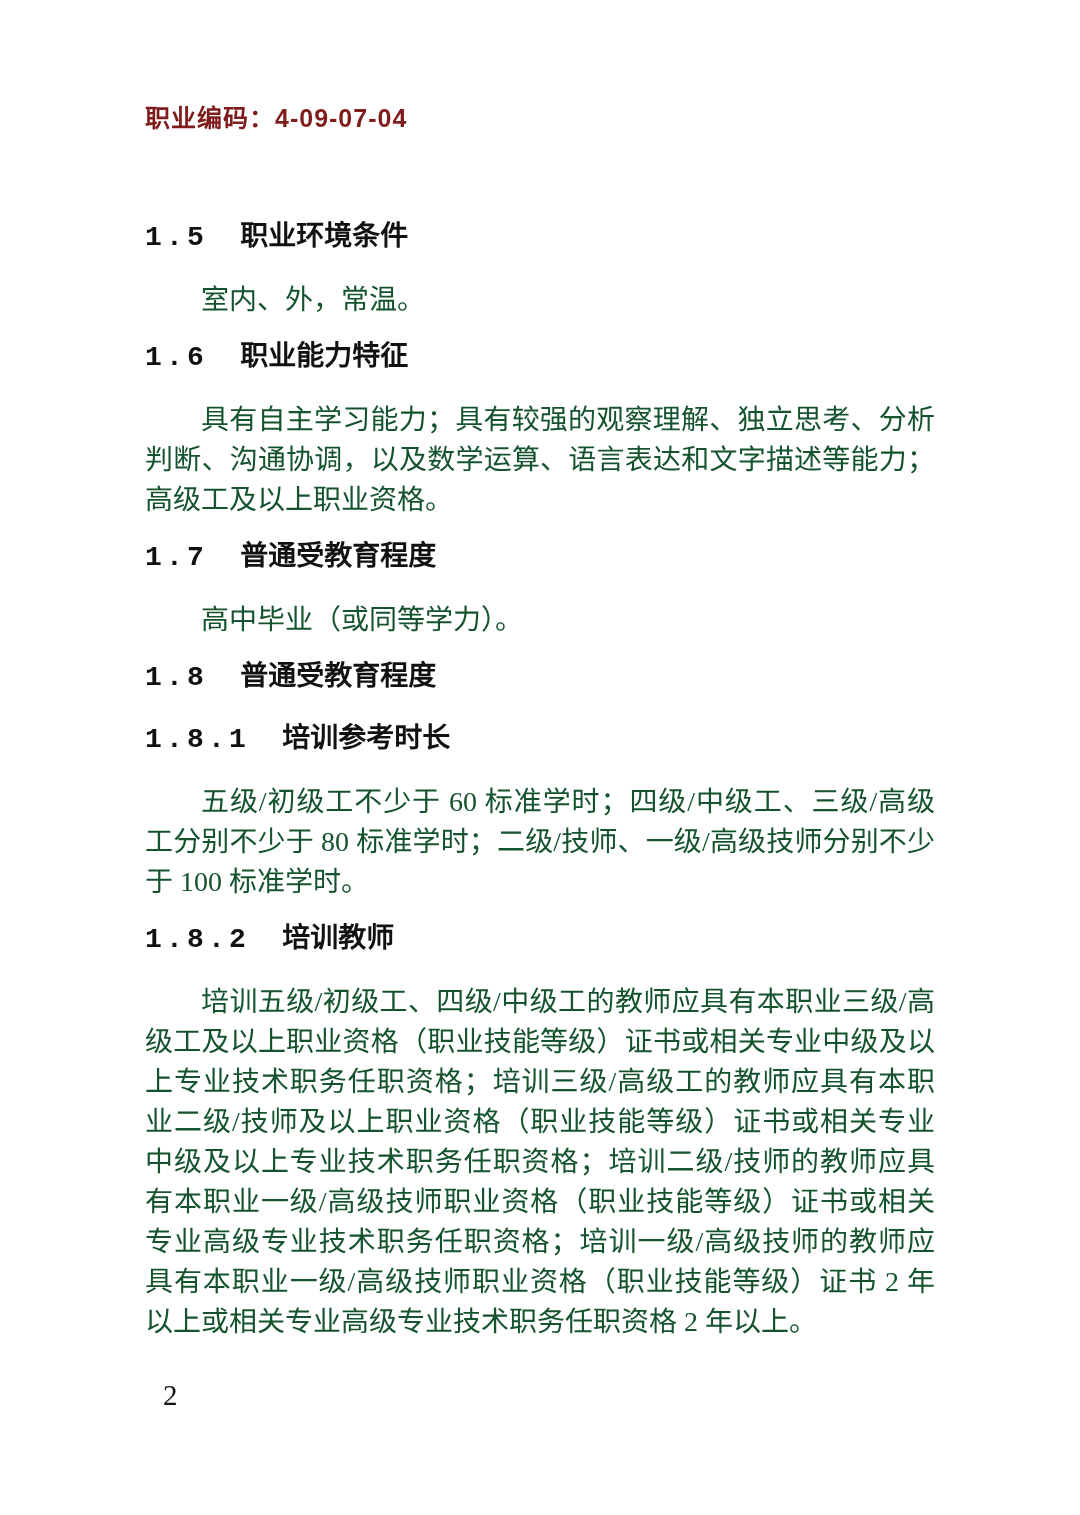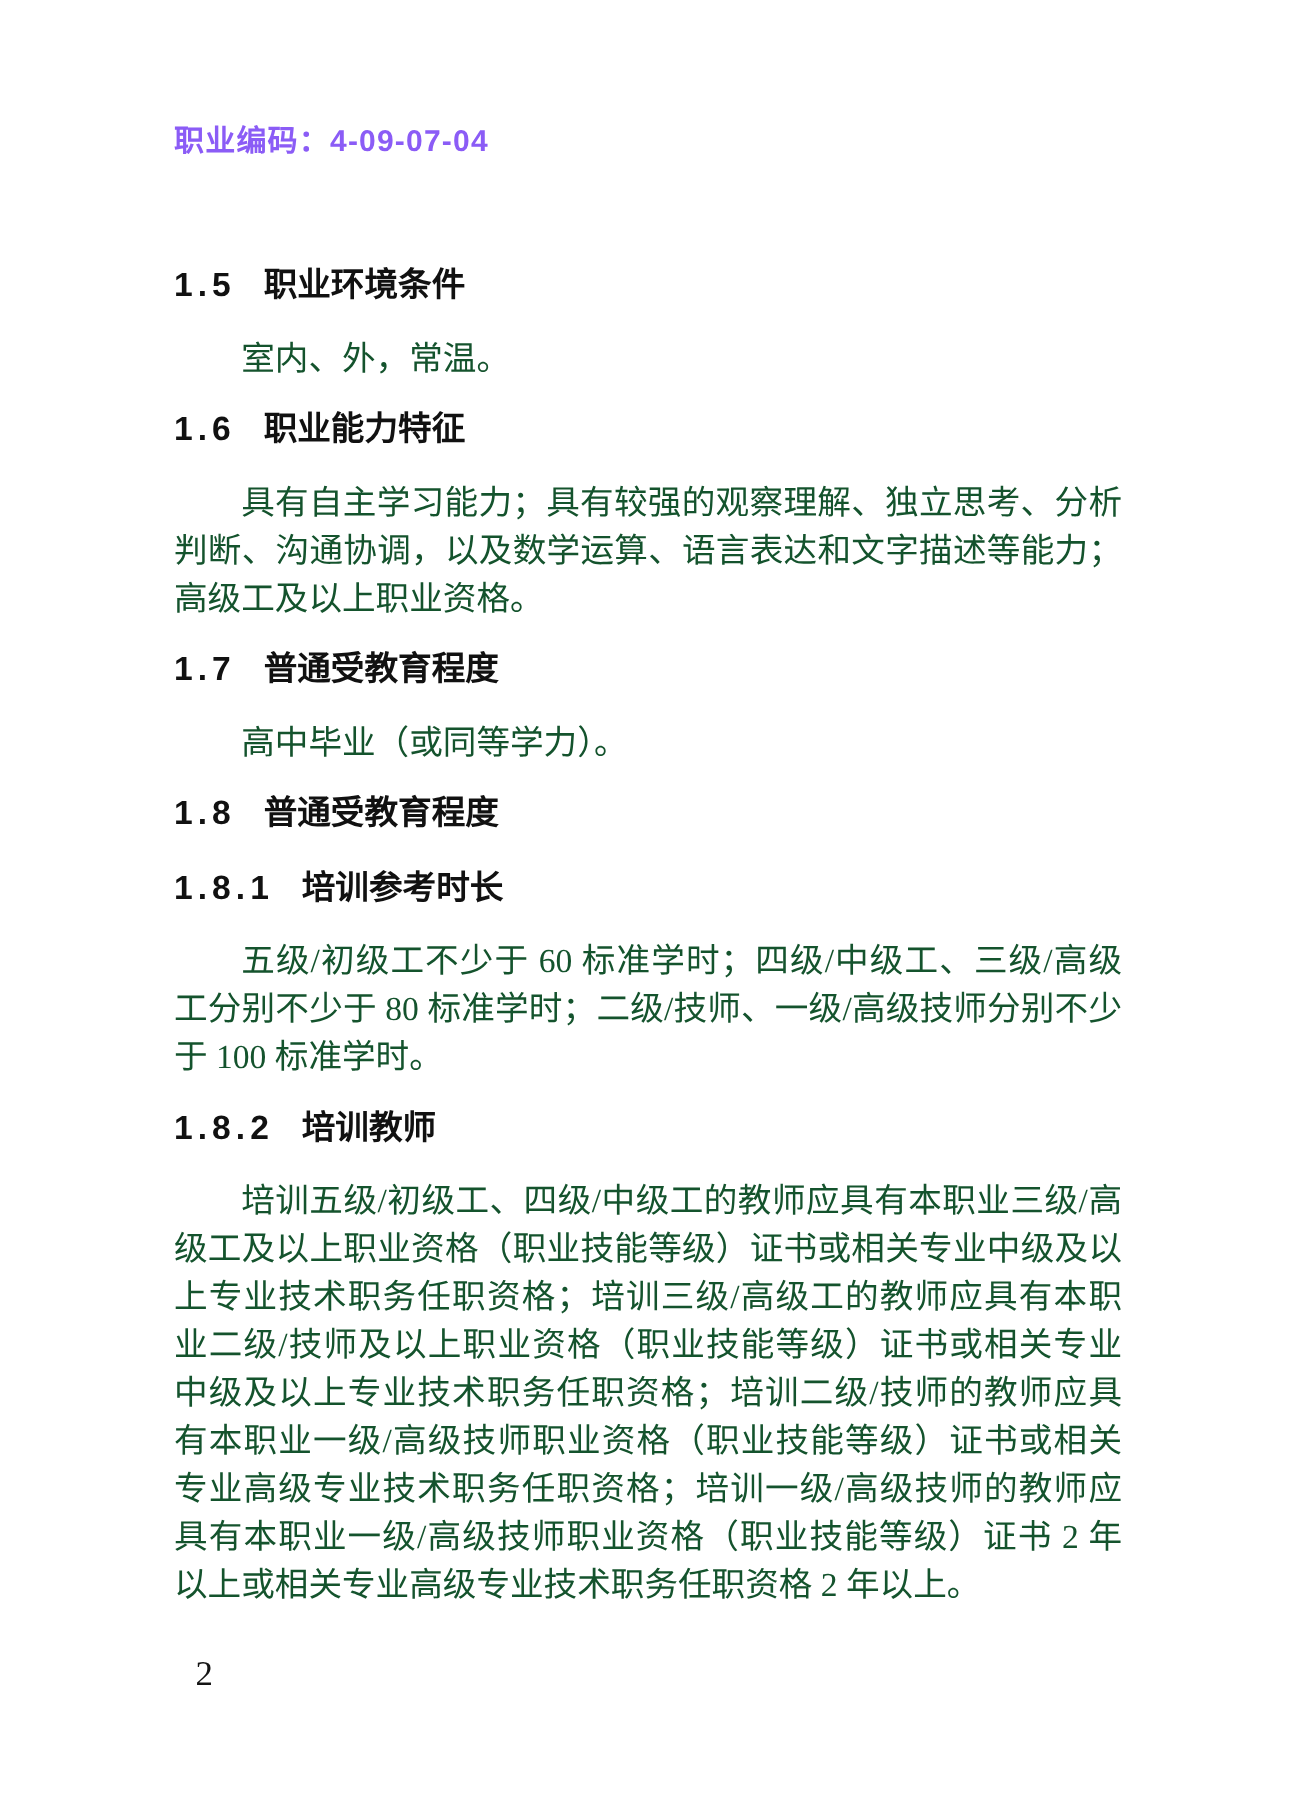--- a/index.html
+++ b/index.html
@@ -21,24 +21,24 @@
     background: #ffffff;
     color: #141414;
     font-family: "Liberation Serif", "DejaVu Serif", serif;
   }
   .doc-header {
     font-family: "Liberation Sans", "DejaVu Sans", sans-serif;
     font-weight: 700;
     font-size: 25px;
     line-height: 30px;
     letter-spacing: 1px;
-    color: #8b5cf6;
+    color: #7f1d1d;
   }
   .sec-heading {
-    font-family: Liberation Sans, sans-serif;
+    font-family: Liberation Mono, monospace;
     font-weight: 700;
     font-size: 28px;
     line-height: 40px;
     margin: 18px 0 22px 0;
     color: #111111;
   }
   .sec-heading.first {
     margin-top: 85px;
   }
   .sec-num {

